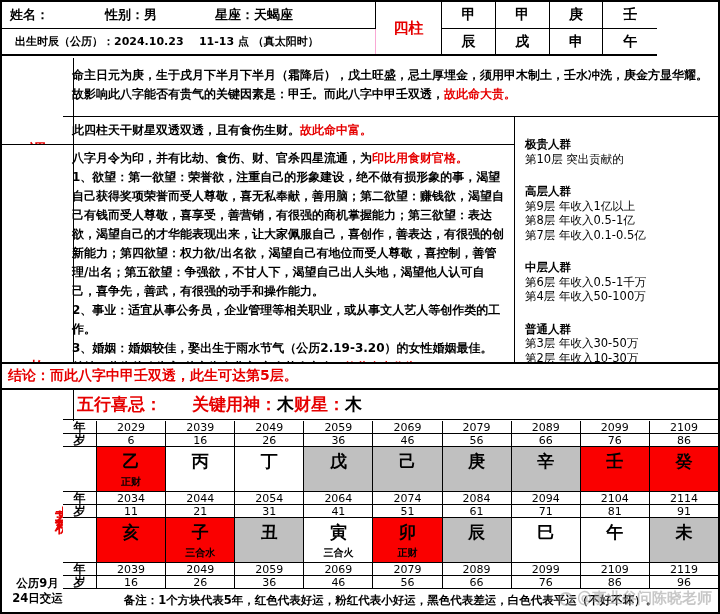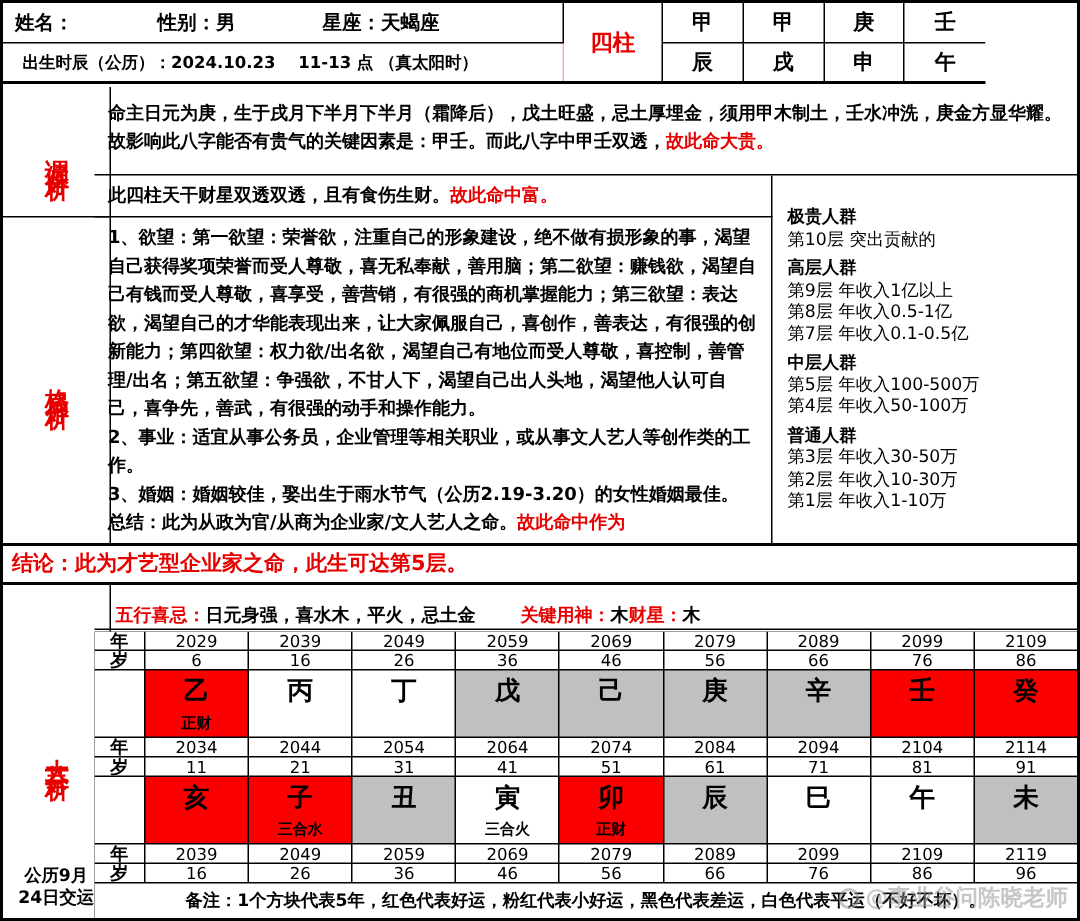--- a/index.html
+++ b/index.html
@@ -19,50 +19,50 @@
   .h-birth{grid-column:1;grid-row:2;border-right:1px solid #f9a8d4;display:flex;align-items:center;
            font-size:11px;font-weight:bold;padding-left:13px;white-space:pre;}
   .h-sizhu{grid-column:2;grid-row:1 / span 2;border-right:1px solid #000;display:flex;align-items:center;
            justify-content:center;color:#e60000;font-weight:bold;font-size:15px;}
   .p-cell{display:flex;align-items:center;justify-content:center;font-size:14px;font-weight:bold;
           border-right:1px solid #000;}
   .p-cell.last{border-right:none;}
   .p-stem{border-bottom:1px solid #000;}
 
   
-  .side{left:0;width:72px;border-right:1px solid #000;display:flex;align-items:center;justify-content:center;}
+  .side{left:0;width:72px;border-right:1px solid #000;display:flex;align-items:flex-end;justify-content:center;}
   .vlabel{writing-mode:vertical-rl;text-orientation:upright;color:#e60000;font-weight:bold;
           font-size:16px;letter-spacing:4px;}
   #sb1{top:56px;height:87px;border-bottom:1px solid #000;}
   #sb2{top:143px;height:217px;}
   #sb3{top:388px;height:222px;flex-direction:column;justify-content:center;}
   #jiaoyun{position:absolute;bottom:6px;left:0;width:100%;text-align:center;font-size:11.5px;
            font-weight:bold;color:#000;white-space:pre-line;line-height:15px;}
 
   
   .txt{font-size:12px;font-weight:bold;line-height:19px;}
   #c1{left:61px;top:56px;width:655px;height:59px;border-bottom:1px solid #000;padding:8px 10px 0 9px;}
   #c2{left:61px;top:115px;width:452px;height:28px;border-bottom:1px solid #000;border-right:1px solid #000;
       padding:4px 8px 0 9px;}
   #c3{left:61px;top:143px;width:452px;height:217px;border-right:1px solid #000;padding:4px 8px 0 9px;}
   .redtxt{color:#e60000;font-weight:bold;}
 
   
   #tiers{left:513px;top:115px;width:203px;height:245px;padding:20px 16px 0 10px;font-size:11.5px;
          line-height:14.5px;}
-  .tier-title{font-weight:bold;margin-top:5px;}
+  .tier-title{font-weight:bold;margin-top:18px;}
   .tier-title:first-child{margin-top:0;}
 
   
   #conclusion{left:0;top:360px;width:716px;height:28px;border-top:2px solid #000;border-bottom:2px solid #000;
               display:flex;align-items:center;padding-left:6px;font-size:14px;font-weight:bold;color:#e60000;}
 
   
   #wuxing{left:61px;top:388px;width:655px;height:30px;border-bottom:1px solid #000;display:flex;
-          align-items:flex-end;padding-left:14px;font-size:12px;font-weight:bold;}
+          align-items:center;padding-left:14px;font-size:17px;font-weight:bold;}
   #wuxing .gap1{margin-left:30px;} #wuxing .gap2{}
 
   
   #dayun-table{left:61px;top:419px;width:655px;height:191px;display:grid;background:#000;gap:1px;
                grid-template-columns:33px repeat(9,1fr);
                grid-template-rows:12px 12px 44px 12px 12px 44px 12px 12px auto;}
   .tcell{background:#fff;display:flex;align-items:center;justify-content:center;overflow:hidden;}
   .tlab{font-size:12px;font-weight:bold;}
   .tnum{font-size:11px;}
   .tbig{flex-direction:column;justify-content:flex-start;padding-top:5px;position:relative;}
@@ -112,47 +112,47 @@
   </div>
 
   <div class="abs txt" id="c1">
     <span>命主日元为庚，生于戌月下半月下半月（霜降后），戊土旺盛，忌土厚埋金，须用甲木制土，壬水冲洗，庚金方显华耀。故影响此八字能否有贵气的关键因素是：甲壬。而此八字中甲壬双透，</span><span class="redtxt">故此命大贵。</span>
   </div>
   <div class="abs txt" id="c2">
     <span>此四柱天干财星双透双透，且有食伤生财。</span><span class="redtxt">故此命中富。</span>
   </div>
 
   <div class="abs txt" id="c3">
+    <div><span>八字月令为印，并有比劫、食伤、财、官杀四星流通，为</span><span class="redtxt">印比用食财官格。</span></div>
     <div>1、欲望：第一欲望：荣誉欲，注重自己的形象建设，绝不做有损形象的事，渴望自己获得奖项荣誉而受人尊敬，喜无私奉献，善用脑；第二欲望：赚钱欲，渴望自己有钱而受人尊敬，喜享受，善营销，有很强的商机掌握能力；第三欲望：表达欲，渴望自己的才华能表现出来，让大家佩服自己，喜创作，善表达，有很强的创新能力；第四欲望：权力欲/出名欲，渴望自己有地位而受人尊敬，喜控制，善管理/出名；第五欲望：争强欲，不甘人下，渴望自己出人头地，渴望他人认可自己，喜争先，善武，有很强的动手和操作能力。</div>
     <div>2、事业：适宜从事公务员，企业管理等相关职业，或从事文人艺人等创作类的工作。</div>
     <div>3、婚姻：婚姻较佳，娶出生于雨水节气（公历2.19-3.20）的女性婚姻最佳。</div>
     <div><span>总结：此为从政为官/从商为企业家/文人艺人之命。</span><span class="redtxt">故此命中作为</span></div>
   </div>
 
   <div class="abs" id="tiers">
       <div class="tier-title">极贵人群</div>
       <div class="tier-row">第10层 突出贡献的</div>
       <div class="tier-title">高层人群</div>
       <div class="tier-row">第9层 年收入1亿以上</div>
       <div class="tier-row">第8层 年收入0.5-1亿</div>
       <div class="tier-row">第7层 年收入0.1-0.5亿</div>
       <div class="tier-title">中层人群</div>
-      <div class="tier-row">第5层 年收入100-500万</div>
+      <div class="tier-row">第6层 年收入0.5-1千万</div>
       <div class="tier-row">第4层 年收入50-100万</div>
       <div class="tier-title">普通人群</div>
       <div class="tier-row">第3层 年收入30-50万</div>
       <div class="tier-row">第2层 年收入10-30万</div>
       <div class="tier-row">第1层 年收入1-10万</div>
     </div>
 
-  <div class="abs" id="conclusion">结论：此为才艺型企业家之命，此生可达第5层。</div>
+  <div class="abs" id="conclusion">结论：而此八字中甲壬双透，此生可达第5层。</div>
 
   <div class="abs" id="wuxing">
     <span class="red">五行喜忌：</span>
-    <span>日元身强，喜水木，平火，忌土金</span>
     <span class="red gap1">关键用神：</span>
     <span>木</span>
     <span class="red gap2">财星：</span>
     <span>木</span>
   </div>
 
   <div class="abs" id="dayun-table">
       <div class="tcell tlab">年</div>
       <div class="tcell tnum">2029</div>
       <div class="tcell tnum">2039</div>

